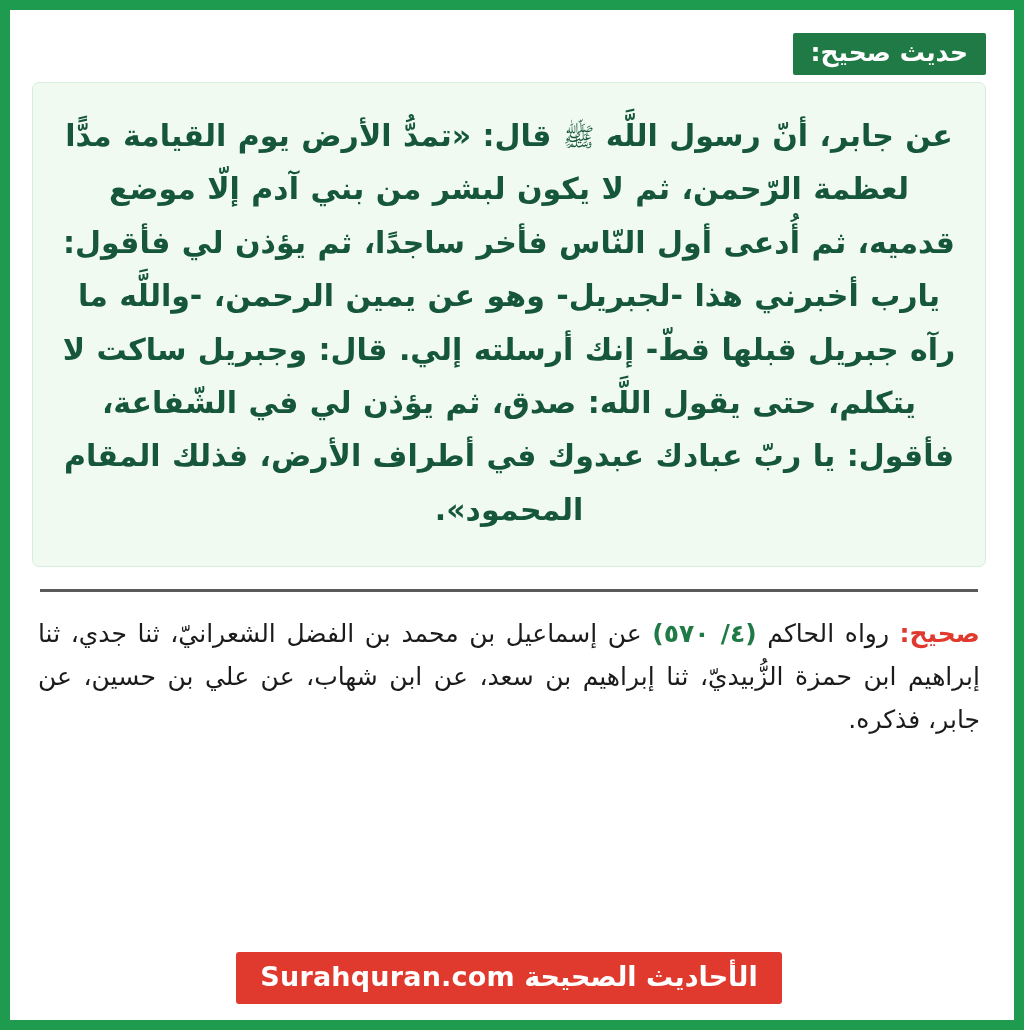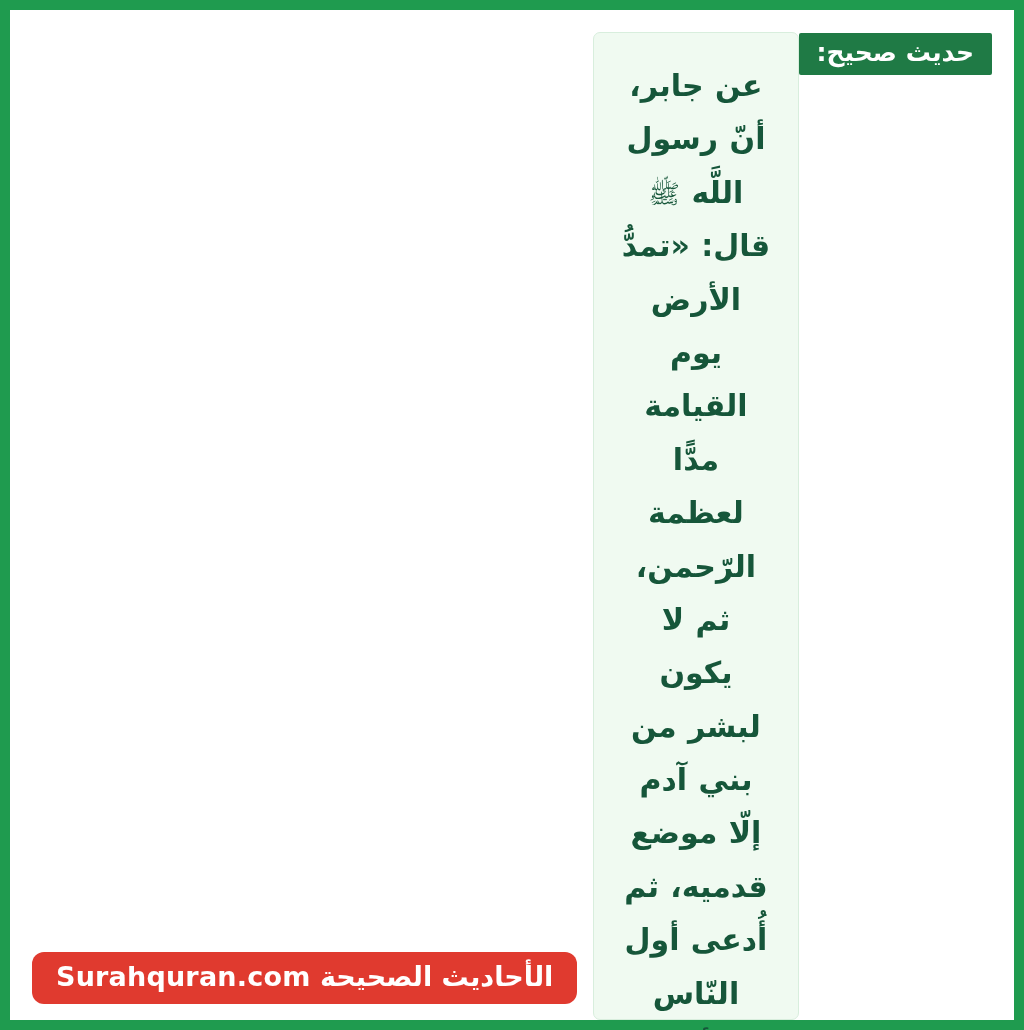--- a/index.html
+++ b/index.html
@@ -25,23 +25,23 @@
     background: #ffffff;
   }
 
   .content {
     position: absolute;
     left: 10px;
     right: 10px;
     top: 10px;
     bottom: 10px;
     box-sizing: border-box;
-    padding: 22px 22px 0 22px;
+    padding: 22px 28px 0 22px;
     display: flex;
-    flex-direction: row;
+    flex-direction: column;
   }
 
   
   .grade-row {
     display: flex;
     justify-content: flex-start;
     align-items: center;
     height: 44px;
     margin-bottom: 6px;
   }
@@ -111,21 +111,21 @@
     justify-content: center;
     align-items: flex-end;
     padding-bottom: 16px;
   }
   .site-badge {
     background: #e03a2f;
     color: #ffffff;
     font-size: 27px;
     font-weight: 700;
     padding: 9px 24px 12px 24px;
-    border-radius: 12px;
+    border-radius: 3px;
     white-space: nowrap;
     letter-spacing: 0.2px;
   }
   .site-badge .domain-name {
     font-family: "DejaVu Sans", "Liberation Sans", sans-serif;
     direction: ltr;
     unicode-bidi: isolate;
   }
 </style>
 </head>
@@ -142,20 +142,26 @@
   <div class="hadith-box">
     <div class="hadith-text">
       <span>عن جابر، أنّ رسول اللَّه</span>
       <span class="salla-glyph">ﷺ</span>
       <span>قال: «تمدُّ الأرض يوم القيامة مدًّا لعظمة الرّحمن، ثم لا يكون لبشر من بني آدم إلّا موضع قدميه، ثم أُدعى أول النّاس فأخر ساجدًا، ثم يؤذن لي فأقول: يارب أخبرني هذا -لجبريل- وهو عن يمين الرحمن، -واللَّه ما رآه جبريل قبلها قطّ- إنك أرسلته إلي. قال: وجبريل ساكت لا يتكلم، حتى يقول اللَّه: صدق، ثم يؤذن لي في الشّفاعة، فأقول: يا ربّ عبادك عبدوك في أطراف الأرض، فذلك المقام المحمود».</span>
     </div>
   </div>
 
   <div class="divider"></div>
 
+  <div class="source-block">
+    <span class="source-label">صحيح:</span>
+    <span>رواه الحاكم</span>
+    <span class="source-ref">(٤/ ٥٧٠)</span>
+    <span>عن إسماعيل بن محمد بن الفضل الشعرانيّ، ثنا جدي، ثنا إبراهيم ابن حمزة الزُّبيديّ، ثنا إبراهيم بن سعد، عن ابن شهاب، عن علي بن حسين، عن جابر، فذكره.</span>
+  </div>
 
   <div class="footer">
     <div class="site-badge">
       <span>الأحاديث الصحيحة</span>
       <span class="domain-name">Surahquran.com</span>
     </div>
   </div>
 
 </div>
 

